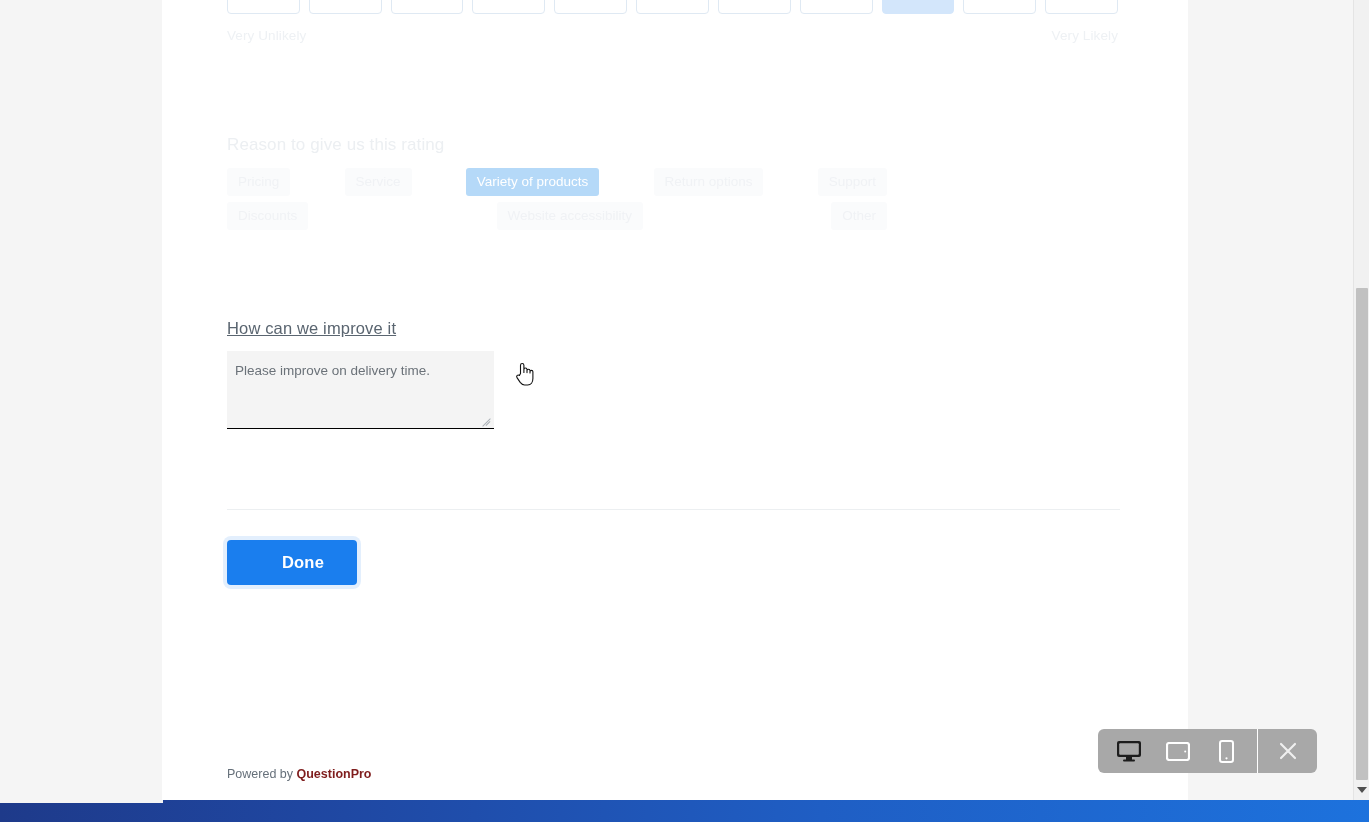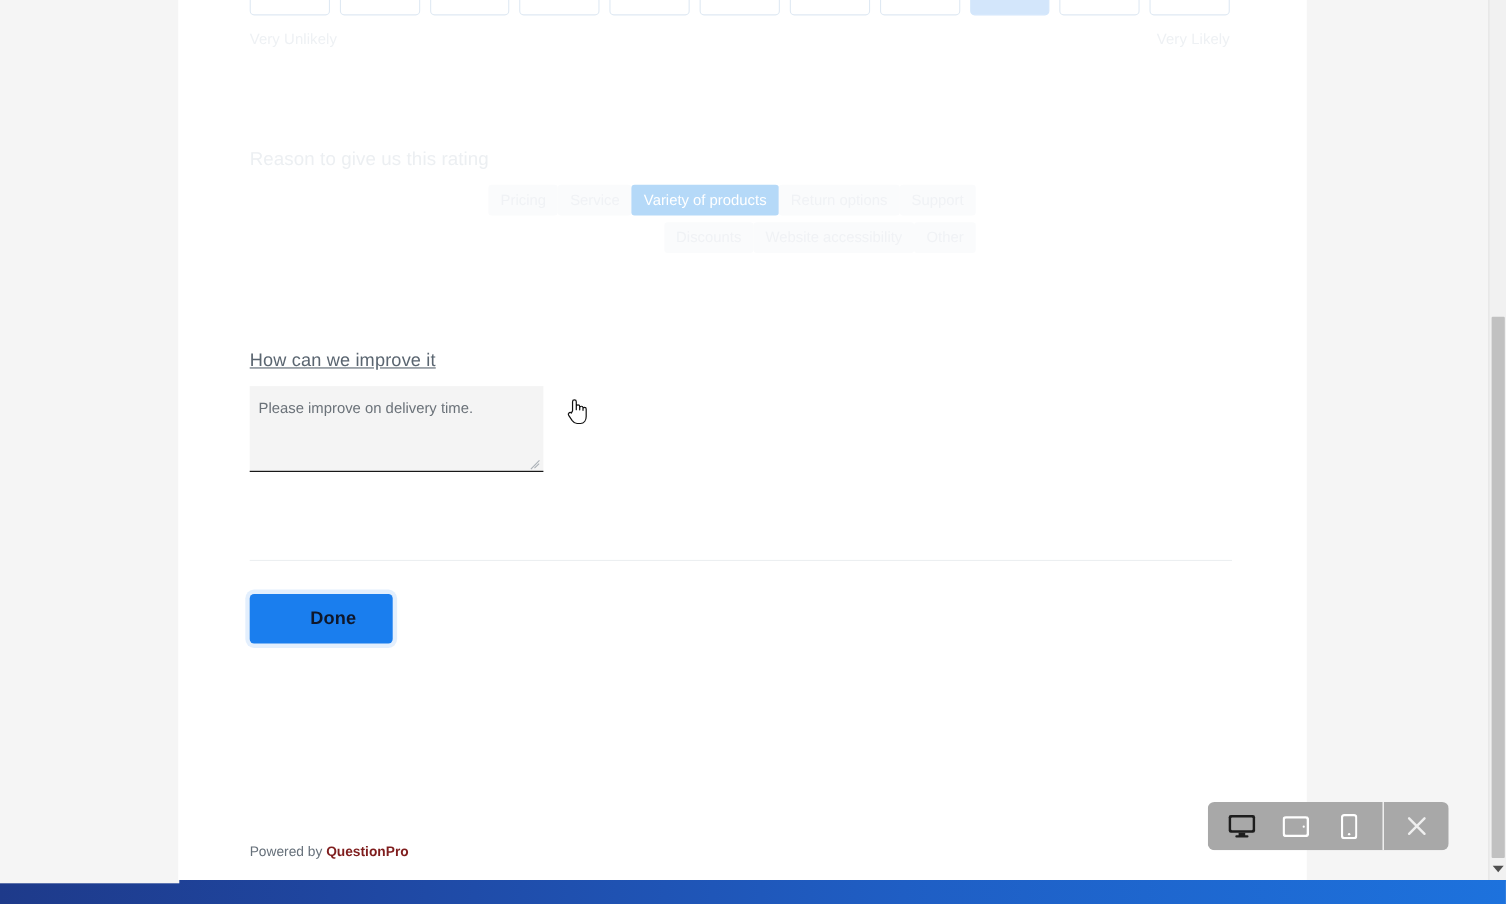--- a/index.html
+++ b/index.html
@@ -89,21 +89,21 @@
 
   #reason-tags {
     position: absolute;
     left: 0px;
     top: 368px;
     width: 660px;
     text-align: center;
   }
   .tag-row {
     display: flex;
-    justify-content: flex-end;
+    justify-content: space-between;
     flex-wrap: nowrap;
     margin-bottom: 6px;
   }
   .tag {
     display: inline-block;
     padding: 5px 11px 6px 11px;
     border-radius: 3px;
     font-size: 13.5px;
     line-height: 17px;
     background: #fafbfc;
@@ -181,21 +181,21 @@
   
   #done-button {
     position: absolute;
     left: 0px;
     top: 740px;
     width: 130px;
     height: 45px;
     background: #1a7eee;
     border: none;
     border-radius: 4px;
-    color: #0f172a;
+    color: #ffffff;
     font-family: "Liberation Sans", sans-serif;
     font-size: 16.5px;
     font-weight: bold;
     letter-spacing: .2px;
     cursor: pointer;
     box-shadow: 0 0 0 4px rgba(26,126,238,0.12);
     padding-left: 28px;
   }
 
   

